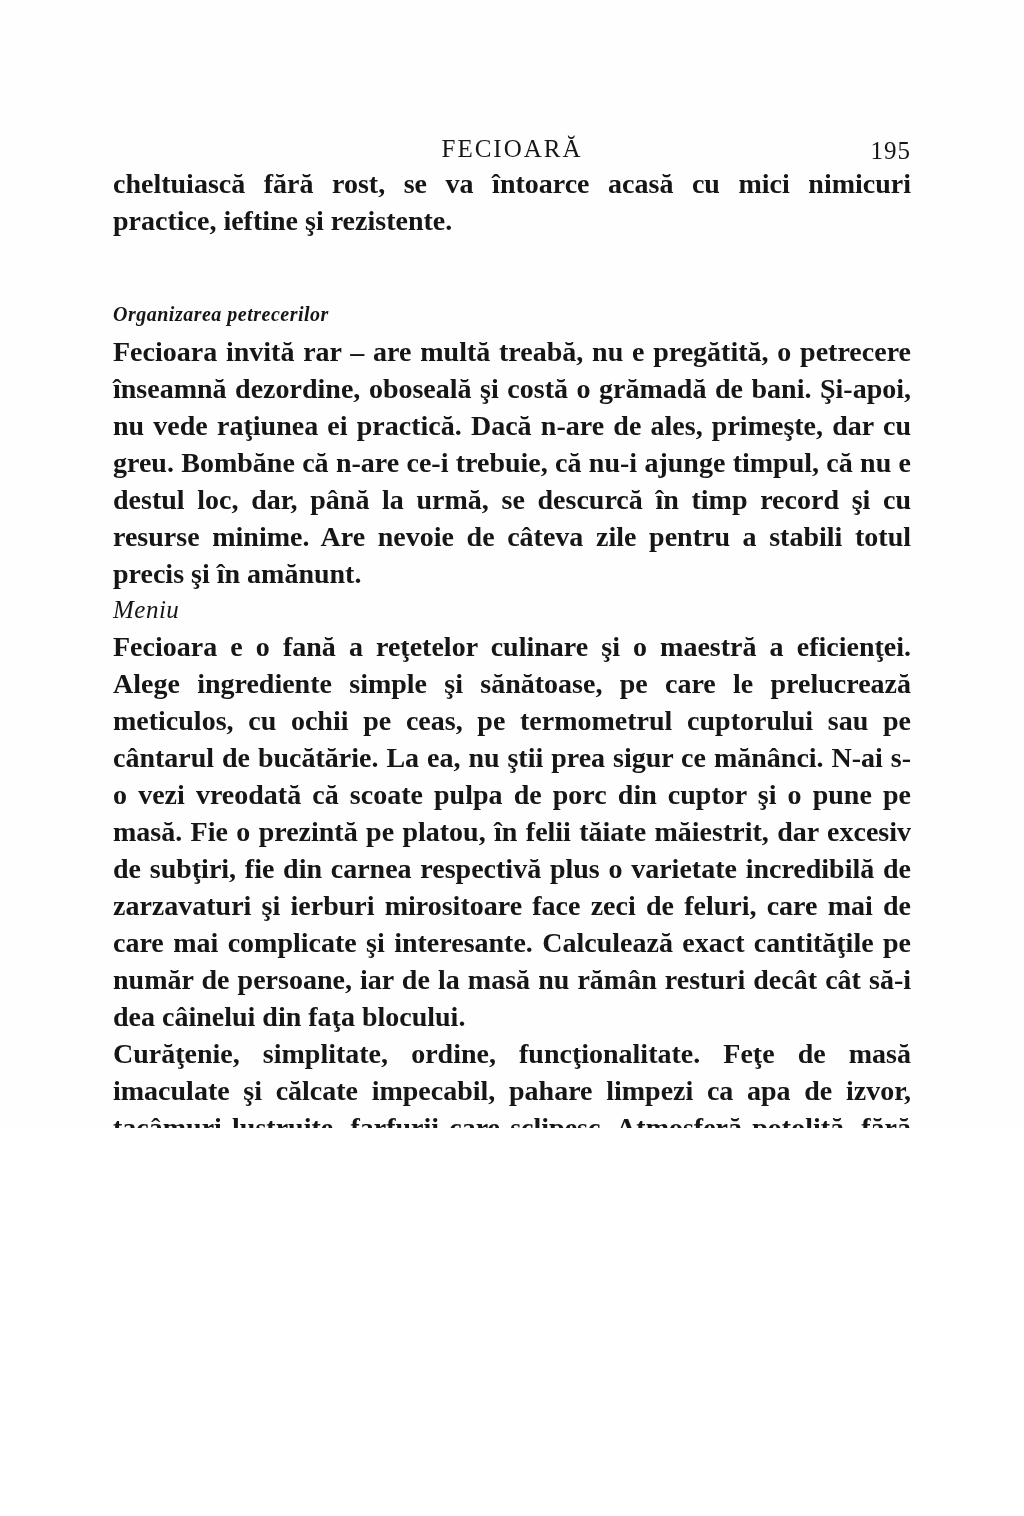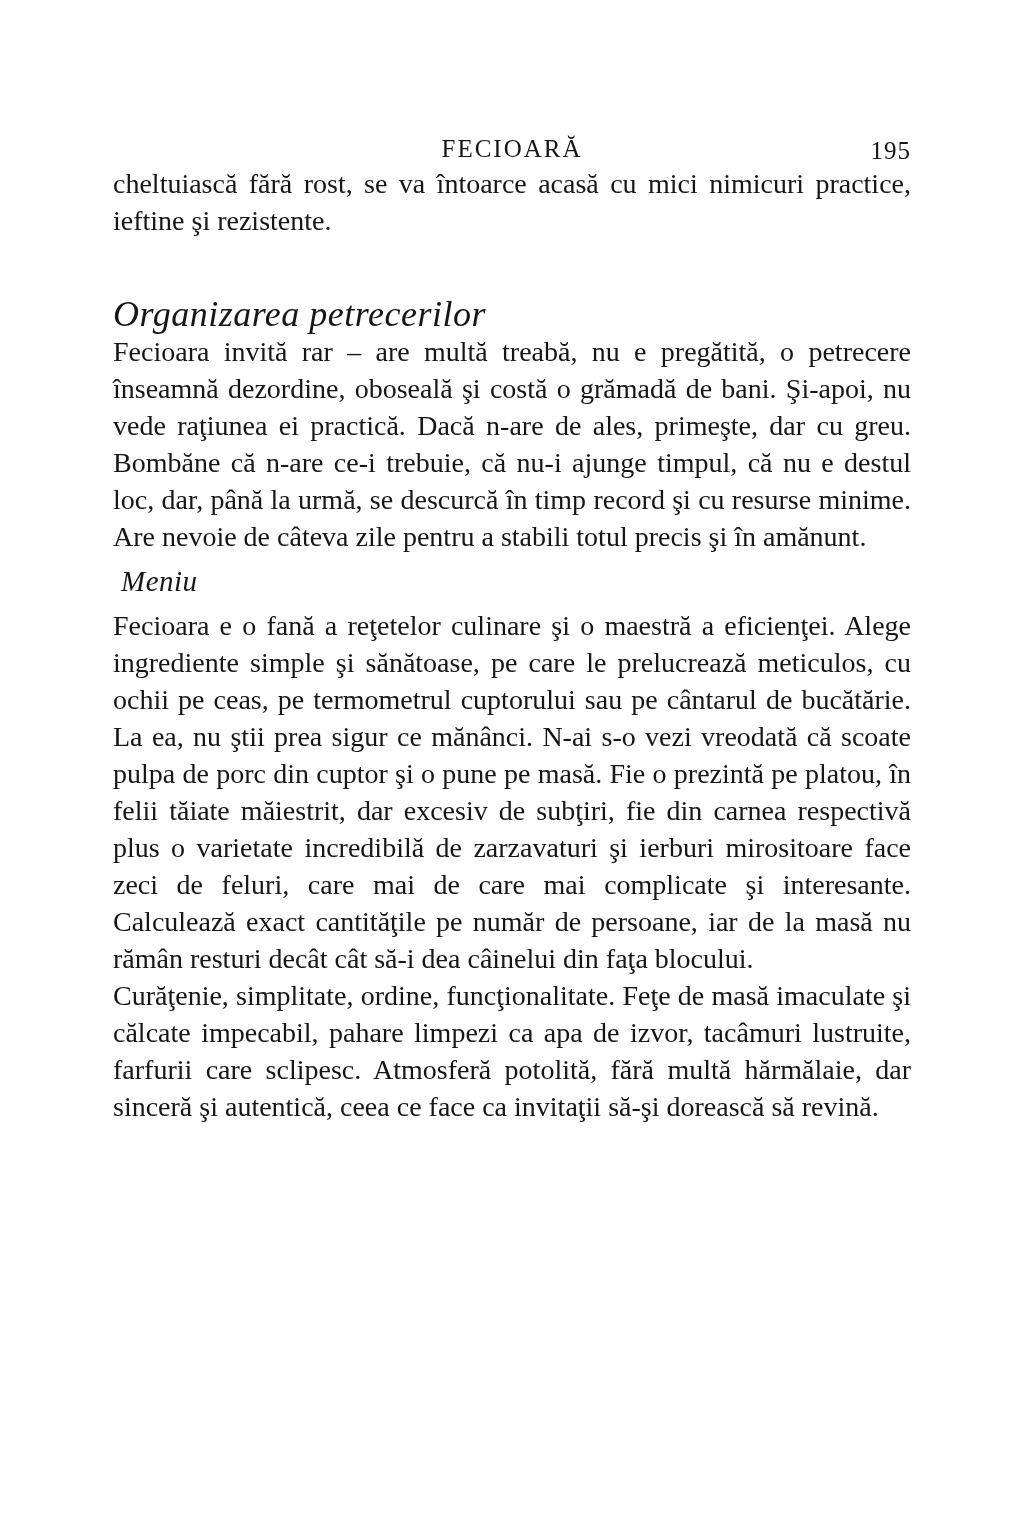--- a/index.html
+++ b/index.html
@@ -34,36 +34,37 @@
     right: 0;
     top: 2px;
     letter-spacing: 1px;
   }
   p.body-par {
     margin: 0;
     font-size: 28px;
     line-height: 37px;
     text-align: justify;
     text-justify: inter-word;
+    font-weight: bold;
   }
   .par-1 { margin-top: 22px; }
   .par-2 { margin-top: 36px; }
   .par-3 { margin-top: 21px; }
   .par-4 { margin-top: 27px; }
   h1.section-heading {
     margin: 56px 0 0 0;
-    font-size: 36px;
+    font-size: 20px;
     line-height: 38px;
-    font-weight: normal;
+    font-weight: bold;
     font-style: italic;
     letter-spacing: 0.5px;
   }
   h2.sub-heading {
-    margin: 8px;
-    font-size: 29px;
+    margin: 0;
+    font-size: 25px;
     line-height: 36px;
     font-weight: normal;
     font-style: italic;
     letter-spacing: 0.5px;
   }
   .sub-heading-1 { margin-top: 33px; }
   .sub-heading-2 { margin-top: 21px; }
 </style>
 </head>
 <body>

